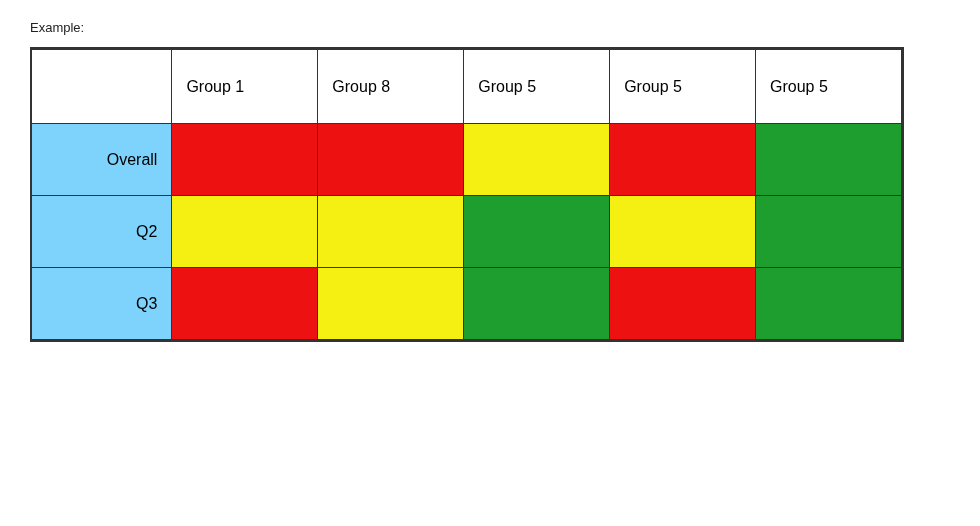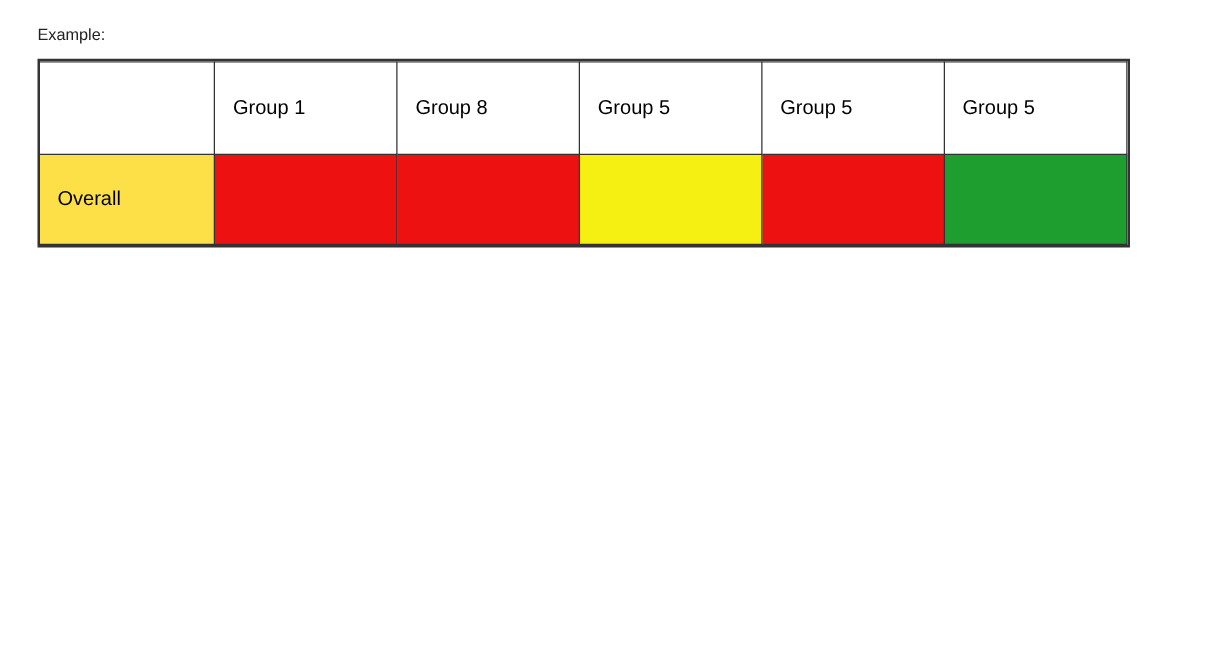--- a/index.html
+++ b/index.html
@@ -60,26 +60,27 @@
     .header-row th.group-header {
       width: 146px;
     }
 
     .data-row td {
       height: 72px;
       vertical-align: middle;
     }
 
     .data-row td.row-label {
-      background: #fde047;
+      background: #7dd3fc;
       padding: 10px 14px;
       font-size: 16px;
       vertical-align: middle;
       width: 140px;
       border-left: none;
+      text-align: right;
     }
 
     .data-row td.cell {
       width: 146px;
     }
 
     .red    { background-color: #ee1111; }
     .yellow { background-color: #f5f011; }
     .green  { background-color: #1d9e2e; }
 
@@ -108,16 +109,32 @@
       </thead>
       <tbody id="table-body">
       <tr class="data-row">
             <td class="row-label">Overall</td>
             <td class="cell red"></td>
             <td class="cell red"></td>
             <td class="cell yellow"></td>
             <td class="cell red"></td>
             <td class="cell green"></td>
           </tr>
+          <tr class="data-row">
+            <td class="row-label">Q2</td>
+            <td class="cell yellow"></td>
+            <td class="cell yellow"></td>
+            <td class="cell green"></td>
+            <td class="cell yellow"></td>
+            <td class="cell green"></td>
+          </tr>
+          <tr class="data-row">
+            <td class="row-label">Q3</td>
+            <td class="cell red"></td>
+            <td class="cell yellow"></td>
+            <td class="cell green"></td>
+            <td class="cell red"></td>
+            <td class="cell green"></td>
+          </tr>
         </tbody>
     </table>
   </div>
 </div>
 
 </body></html>

